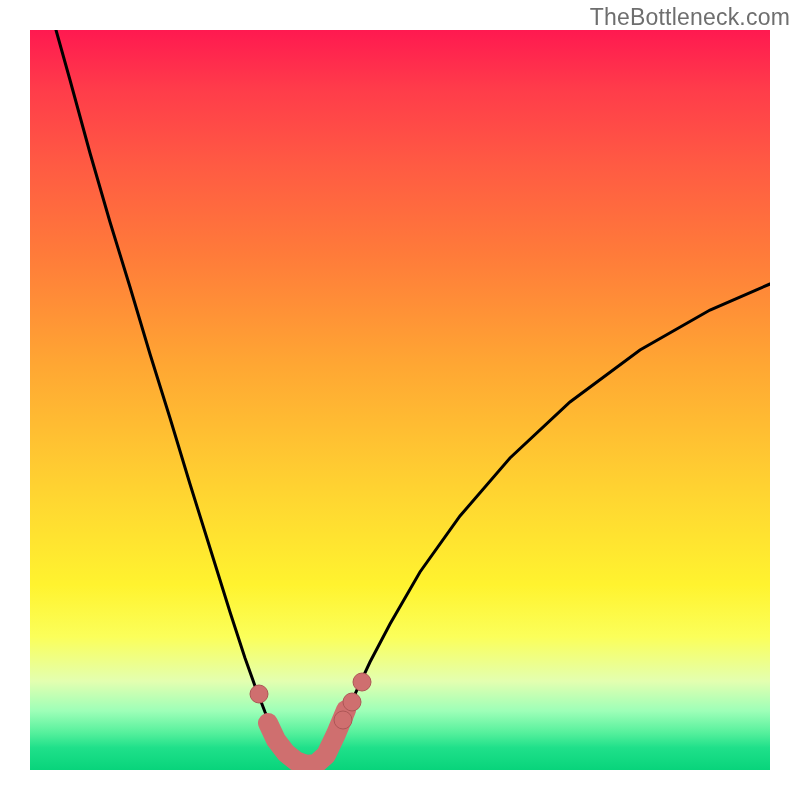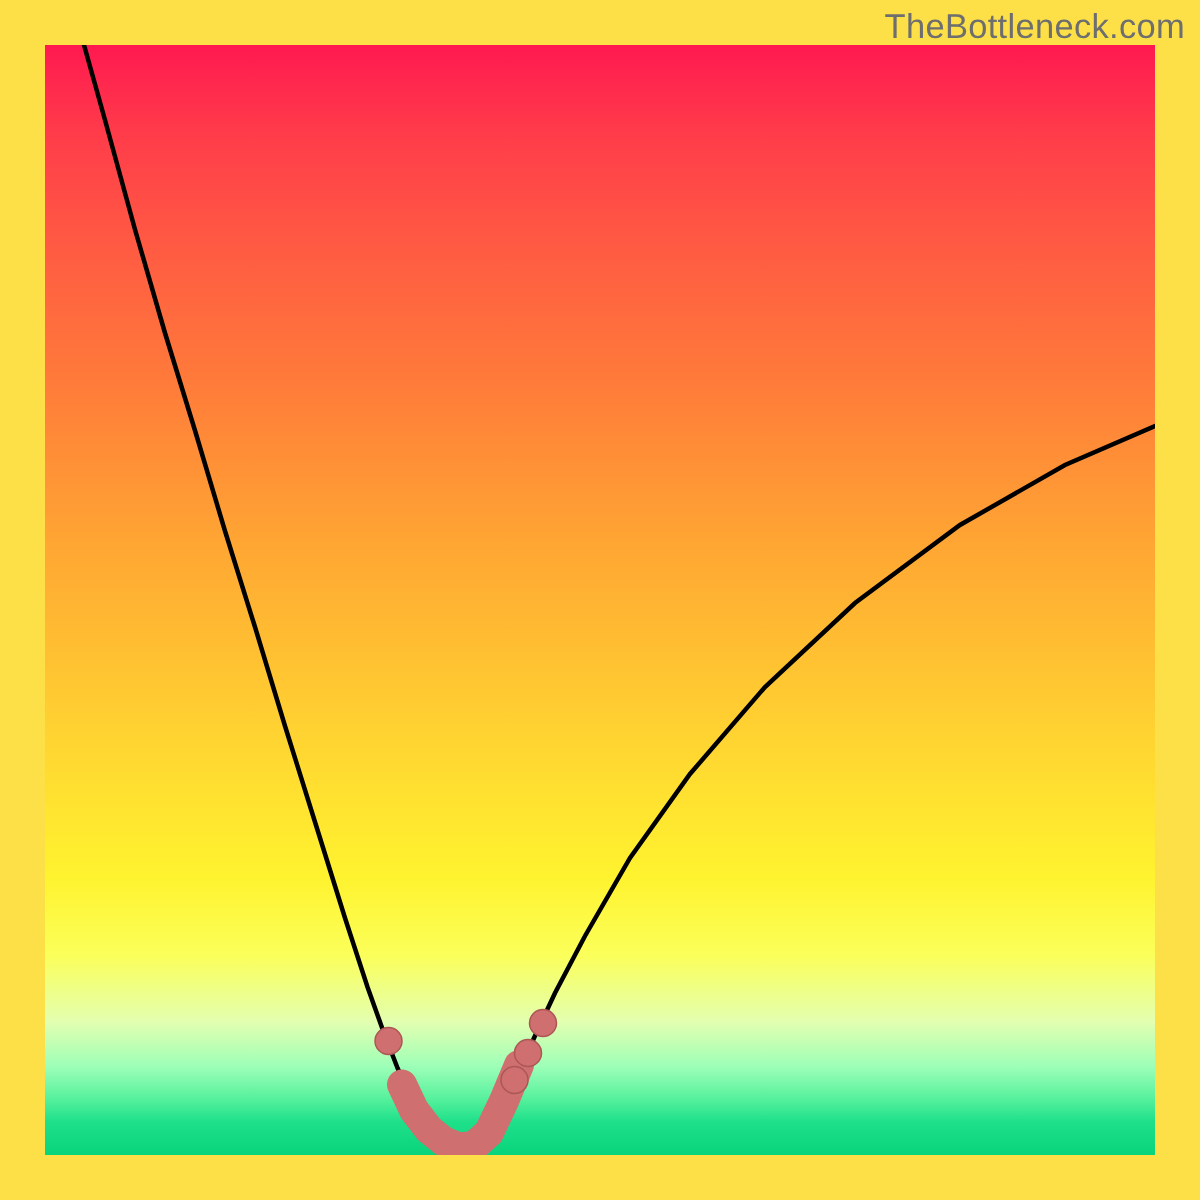--- a/index.html
+++ b/index.html
@@ -10,21 +10,21 @@
     background: #000;
     overflow: hidden;
     font-family: Arial, Helvetica, sans-serif;
   }
   .frame {
     position: absolute;
     left: 0;
     top: 0;
     width: 800px;
     height: 800px;
-    background: #fde047;
+    background: #ffffff;
   }
   .plot {
     position: absolute;
     left: 30px;
     top: 30px;
     width: 740px;
     height: 740px;
     
     background: linear-gradient(to bottom,
       #ff1950 0%,

